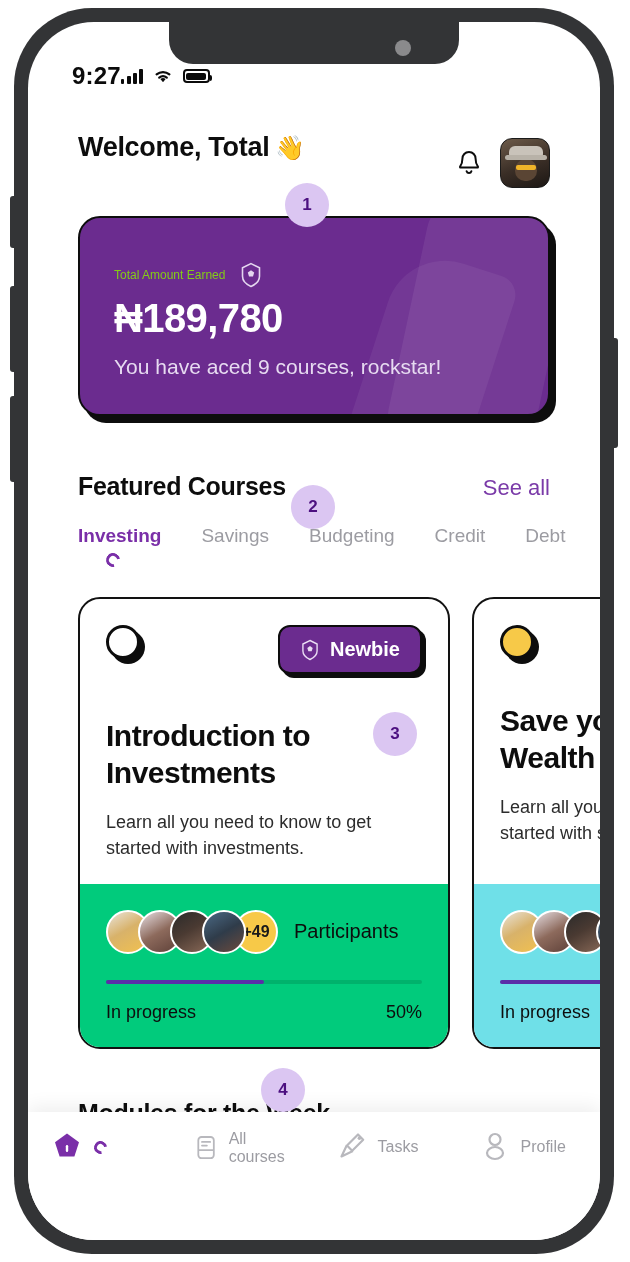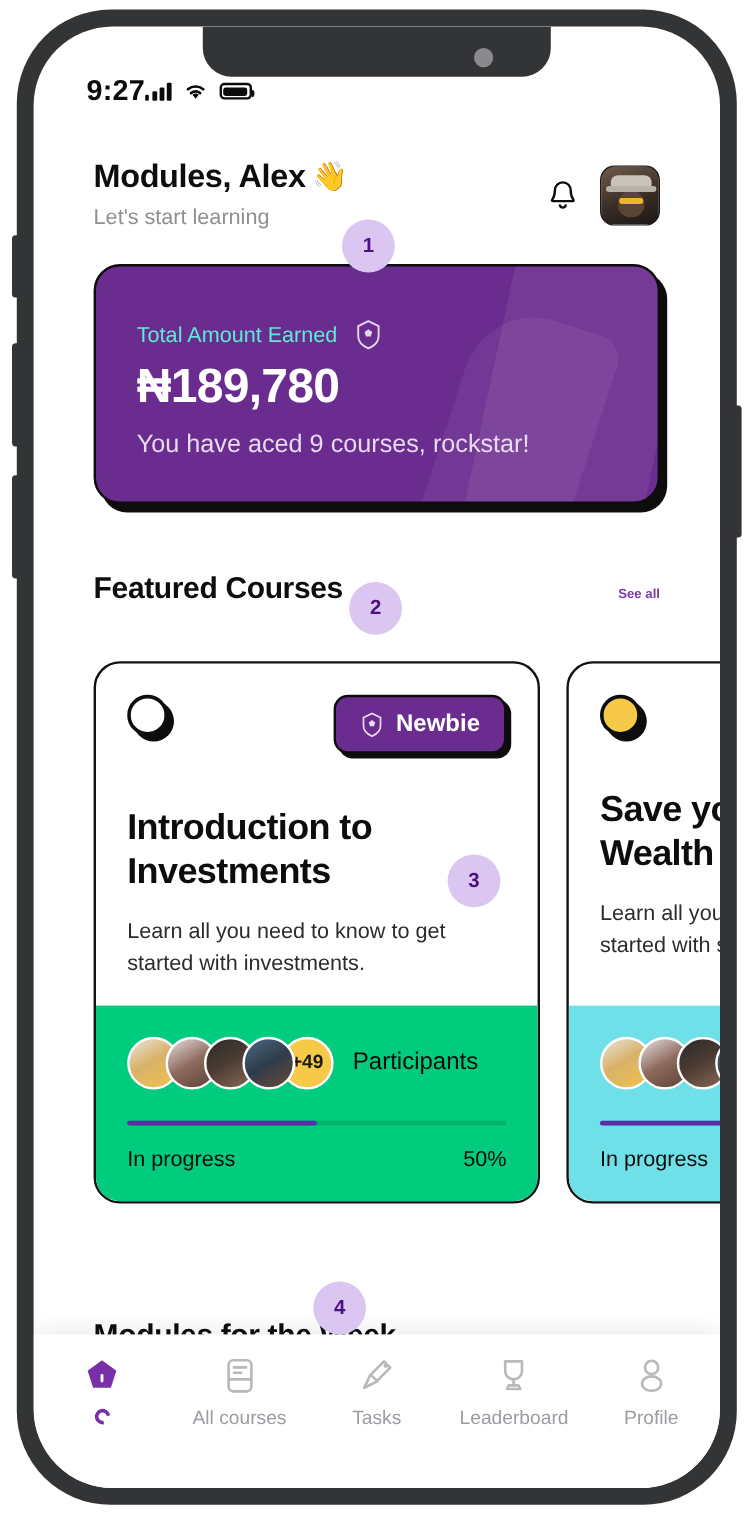--- a/index.html
+++ b/index.html
@@ -88,28 +88,28 @@
     position:relative; border-radius: 22px; height: 200px;
     padding: 44px 34px; overflow:hidden;
     border: 2px solid #0d0d0d;
     box-shadow: 6px 7px 0 #0d0d0d;
   }
   .earn-card .deco1{ position:absolute; right:-10px; top:-30px; width:150px; height:260px;
       background: rgba(255,255,255,.07); transform: skewX(-12deg); border-radius: 40px;}
   .earn-card .deco2{ position:absolute; right:60px; top:40px; width:120px; height:230px;
       background: rgba(255,255,255,.06); transform: rotate(18deg); border-radius: 60px 20px 60px 20px;}
   .earn-label-row{ display:flex; align-items:center; gap:14px; position:relative; z-index:2;}
-  .earn-label{ font-size:18px; color:#5eead4; }
+  .earn-label{ font-size:12px; color:#84cc16; }
   .earn-amount{ font-size: 40px; font-weight: bold; color:#fff; letter-spacing:-0.6px; margin-top: 8px; position:relative; z-index:2;}
   .earn-note{ font-size:21px; color:#e7dbf1; margin-top:14px; position:relative; z-index:2;}
 
   
   .featured-head{ display:flex; align-items:baseline; justify-content:space-between; padding: 0 50px; margin-top: 56px;}
   .featured-title{ font-size:25px; font-weight:bold; color:#0d0d0d; letter-spacing:-0.3px;}
-  .see-all{ font-size:11px; color:#7a3aa8; font-weight:700;}
+  .see-all{ font-size:22px; color:#7a3aa8; font-weight:400;}
 
   .tabs{ display:flex; gap: 40px; padding: 0 50px; margin-top: 24px; white-space: nowrap; }
   .tab{ font-size:19px; color:#9c9ca2; position:relative; padding-bottom: 4px;}
   .tab.active{ color:#7a2fa8; font-weight:bold;}
   .tab-dot{ position:absolute; left:28px; bottom:-16px; width:14px; height:14px; border-radius:50%;
             border:3px solid #7a2fa8; border-right-color:transparent; transform:rotate(35deg); }
 
   
   .cards{ display:flex; gap: 22px; padding: 0 0 0 50px; margin-top: 46px; }
   .course-card{
@@ -152,21 +152,21 @@
   
   .modules-title{ position:absolute; left:50px; bottom: 112px; font-size:25px; font-weight:bold;
                   color:#0d0d0d; letter-spacing:-0.3px;}
 
   
   .bottom-nav{
     position:absolute; left:0; right:0; bottom:0; height: 128px; background:#fff;
     box-shadow: 0 -5px 18px rgba(0,0,0,.07);
     display:flex; align-items:flex-start; justify-content:space-around; padding-top: 18px;
   }
-  .nav-item{ display:flex; flex-direction:column; align-items:center; gap: 10px; width: 100px;}
+  .nav-item{ display:flex; align-items:center; gap: 10px; width: 100px;}
   .nav-label{ font-size:16px; color:#9c9ca2;}
   .nav-dot{ width:13px; height:13px; border-radius:50%; border:3px solid #7a2fa8;
             border-right-color:transparent; transform:rotate(35deg); }
 
   
   .anno{
     position:absolute; width:44px; height:44px; border-radius:50%;
     background:#dbc6f2; color:#4c1080; font-size:17px; font-weight:bold;
     display:flex; align-items:center; justify-content:center; z-index: 60;
   }
@@ -208,24 +208,23 @@
               <i></i>
             </span>
         </div>
       </div>
 
       <div class="app">
 
         <div class="header">
           <div>
             <div class="greet-title">
-              <span>Modules, Alex</span>
+              <span>Welcome, Total</span>
               <span class="wave">👋</span>
             </div>
-            <div class="greet-sub">Let's start learning</div>
           </div>
           <div class="header-right">
             <svg class="bell" viewBox="0 0 26 28">
               <path d="M13 3c-3.9 0-6.6 3-6.6 6.8 0 5.1-1.6 6.9-2.3 7.8-.3.4 0 1 .5 1h16.8c.5 0 .8-.6.5-1-.7-.9-2.3-2.7-2.3-7.8C19.6 6 16.9 3 13 3z" fill="none" stroke="#0d0d0d" stroke-width="2"></path>
               <path d="M10.6 22.2a2.5 2.5 0 0 0 4.8 0" fill="none" stroke="#0d0d0d" stroke-width="2" stroke-linecap="round"></path>
             </svg>
             <div class="avatar">
               <div class="face"></div>
                 <div class="spec"></div>
               <div class="hat"></div>
@@ -248,20 +247,31 @@
             <div class="earn-amount">₦189,780</div>
             <div class="earn-note">You have aced 9 courses, rockstar!</div>
           </div>
         </div>
 
         <div class="featured-head">
           <div class="featured-title">Featured Courses</div>
           <div class="see-all">See all</div>
         </div>
 
+        <div class="tabs">
+          <div class="tab active">
+            <span>Investing</span>
+            <span class="tab-dot"></span>
+          </div>
+          <div class="tab">Savings</div>
+          <div class="tab">Budgeting</div>
+          <div class="tab">Credit</div>
+          <div class="tab">Debt</div>
+
+        </div>
 
         <div class="cards">
 
           <div class="course-card">
             <div class="cc-top">
               <div class="cc-row">
                 <div class="cc-circle"></div>
                 <div class="badge-btn">
                   <svg width="20" height="22" viewBox="0 0 24 26">
                     <path d="M12 1.6l8.5 4.2v8.4c0 4.6-3.6 8-8.5 10.2C7.1 22.2 3.5 18.8 3.5 14.2V5.8L12 1.6z" fill="none" stroke="#e9dcf3" stroke-width="1.7"></path>
@@ -346,28 +356,20 @@
           <div class="nav-item">
             <svg width="32" height="34" viewBox="0 0 32 34">
               <path d="M22 4.5l5.2 5.2-11 11-5.2-5.2 11-11z" fill="none" stroke="#b8b8bd" stroke-width="2.2" stroke-linejoin="round"></path>
               <circle cx="23.4" cy="8.2" r="1.8" fill="#b8b8bd"></circle>
               <path d="M10.8 15.2L5.5 26.5l11.4-5.6" fill="none" stroke="#b8b8bd" stroke-width="2.2" stroke-linejoin="round"></path>
             </svg>
             <span class="nav-label">Tasks</span>
           </div>
           <div class="nav-item">
             <svg width="32" height="34" viewBox="0 0 32 34">
-              <path d="M9 4.5h14v8a7 7 0 0 1-14 0v-8z" fill="none" stroke="#b8b8bd" stroke-width="2.2" stroke-linejoin="round"></path>
-              <path d="M16 19.5v5" stroke="#b8b8bd" stroke-width="2.2" stroke-linecap="round"></path>
-              <path d="M10.5 27.5h11l-1.5-3h-8l-1.5 3z" fill="none" stroke="#b8b8bd" stroke-width="2.2" stroke-linejoin="round"></path>
-            </svg>
-            <span class="nav-label">Leaderboard</span>
-          </div>
-          <div class="nav-item">
-            <svg width="32" height="34" viewBox="0 0 32 34">
               <circle cx="16" cy="9.5" r="5.5" fill="none" stroke="#b8b8bd" stroke-width="2.2"></circle>
               <ellipse cx="16" cy="23" rx="8" ry="6" fill="none" stroke="#b8b8bd" stroke-width="2.2"></ellipse>
             </svg>
             <span class="nav-label">Profile</span>
           </div>
         </div>
 
       </div>
     </div>
   </div>

